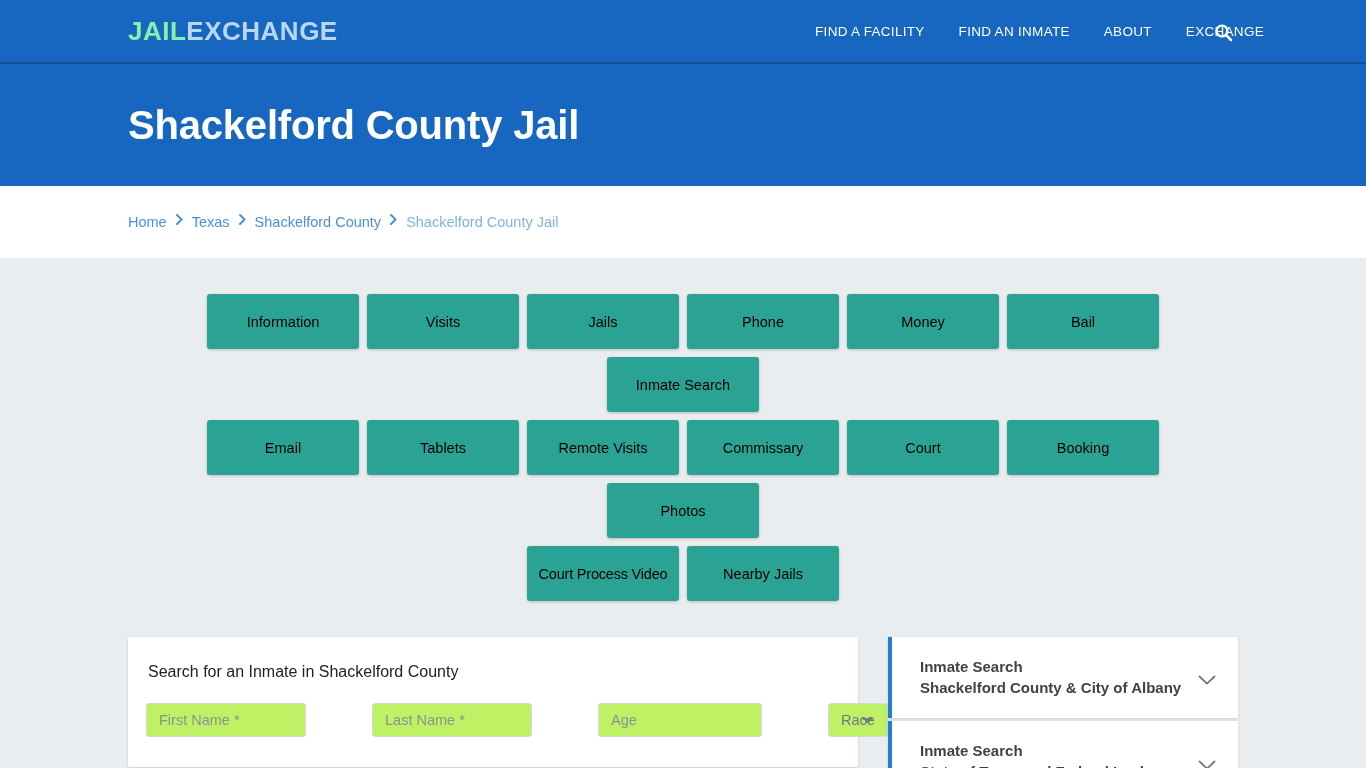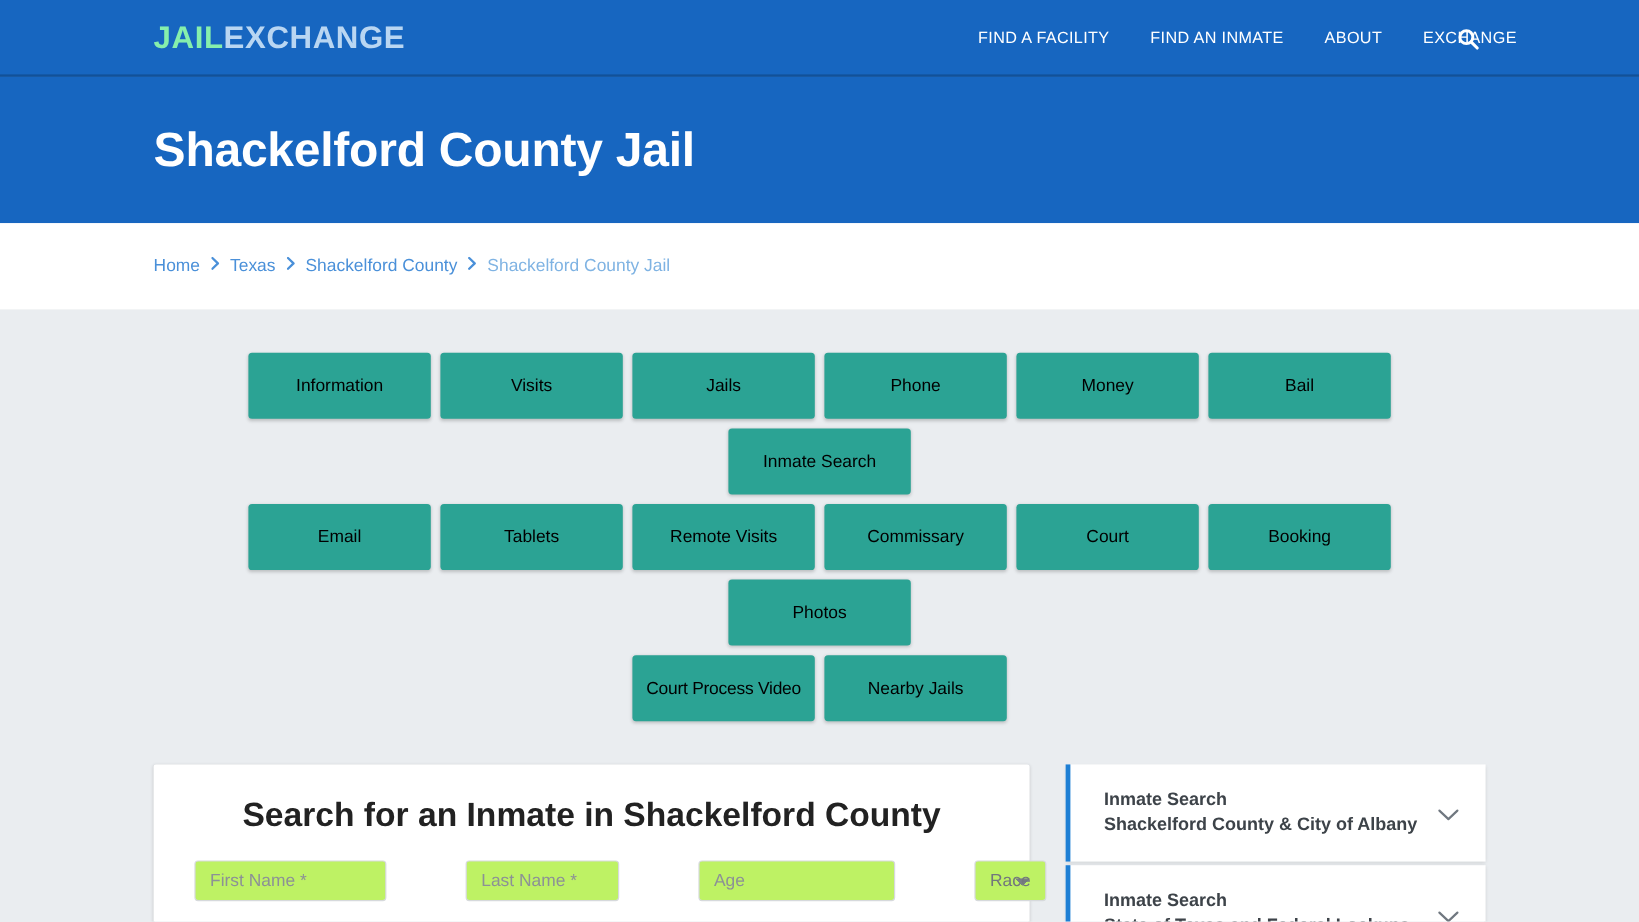--- a/index.html
+++ b/index.html
@@ -163,23 +163,23 @@
 
   .card {
     background: #ffffff;
     border-radius: 2px;
     box-shadow: 0 1px 3px rgba(0,0,0,0.14);
   }
   .search-card {
     padding: 26px 20px 30px 20px;
   }
   .search-card h2 {
-    text-align: center;
-    font-size: 28px;
-    font-weight: bold;
+    text-align: left;
+    font-size: 16px;
+    font-weight: normal;
     color: #222222;
     margin-bottom: 22px;
   }
   .form-row {
     display: flex;
     gap: 18px;
     justify-content: center;
   }
   .field {
     height: 34px;
@@ -188,21 +188,21 @@
     background: #bef264;
     font-size: 14.5px;
     color: #333333;
     font-family: "Liberation Sans", sans-serif;
     padding: 0 12px;
     outline: none;
     margin-left: 48px;
   }
   .field::placeholder { color: #8c9196; }
   .f-first { width: 160px; }
-  .f-last  { width: 128px; }
+  .f-last  { width: 160px; }
   .f-age   { width: 164px; }
   .f-race {
     width: 162px;
     appearance: none;
     -webkit-appearance: none;
     background-image:
       linear-gradient(45deg, transparent 50%, #7a7f85 50%),
       linear-gradient(135deg, #7a7f85 50%, transparent 50%);
     background-position:
       calc(100% - 19px) 14px,

